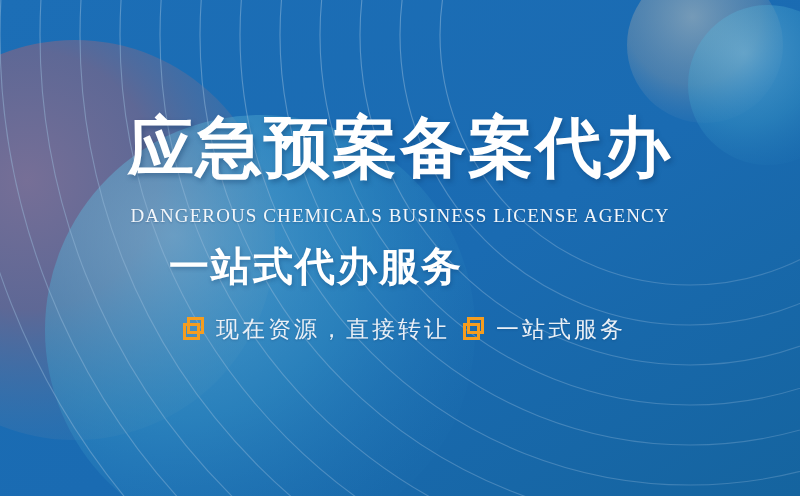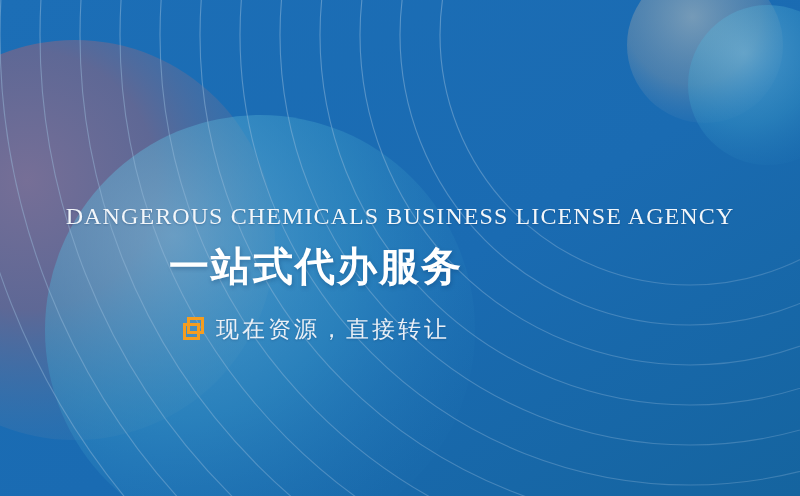--- a/index.html
+++ b/index.html
@@ -58,21 +58,21 @@
   }
 
   .title-en {
     position: absolute;
     top: 204px;
     left: 0;
     width: 800px;
     text-align: center;
     color: #f2f6fa;
     font-family: "Liberation Serif", "DejaVu Serif", serif;
-    font-size: 24px;
+    font-size: 19px;
     line-height: 24px;
     letter-spacing: 1.1px;
     white-space: nowrap;
     text-shadow: 0 1px 2px rgba(10, 50, 95, 0.3);
   }
 
   .title-sub {
     position: absolute;
     top: 240px;
     left: 0;
@@ -192,34 +192,44 @@
           <circle cx="690" cy="35" r="650"></circle>
           <circle cx="690" cy="35" r="690"></circle>
           <circle cx="690" cy="35" r="730"></circle>
         </g>
       </g>
     </svg>
   </div>
 
   <div class="content">
 
+    <div class="title-main">应急预案备案代办</div>
 
     <div class="title-en">DANGEROUS CHEMICALS BUSINESS LICENSE AGENCY</div>
 
     <div class="title-sub">一站式代办服务</div>
 
     <div class="bullets">
 
       <div class="bullet-row">
         <span class="bullet-icon">
           <svg width="24" height="24" viewBox="0 0 24 24" xmlns="http://www.w3.org/2000/svg">
             <rect x="6.5" y="1.5" width="14" height="14" fill="none" stroke="#f59d1f" stroke-width="3"></rect>
             <rect x="2.5" y="7.5" width="14" height="14" fill="none" stroke="#f59d1f" stroke-width="3"></rect>
           </svg>
         </span>
         <span class="bullet-text">现在资源，直接转让</span>
       </div>
 
 
+      <div class="bullet-row">
+        <span class="bullet-icon">
+          <svg width="24" height="24" viewBox="0 0 24 24" xmlns="http://www.w3.org/2000/svg">
+            <rect x="6.5" y="1.5" width="14" height="14" fill="none" stroke="#f59d1f" stroke-width="3"></rect>
+            <rect x="2.5" y="7.5" width="14" height="14" fill="none" stroke="#f59d1f" stroke-width="3"></rect>
+          </svg>
+        </span>
+        <span class="bullet-text">一站式服务</span>
+      </div>
 
     </div>
   </div>
 </div>
 
 </body></html>

